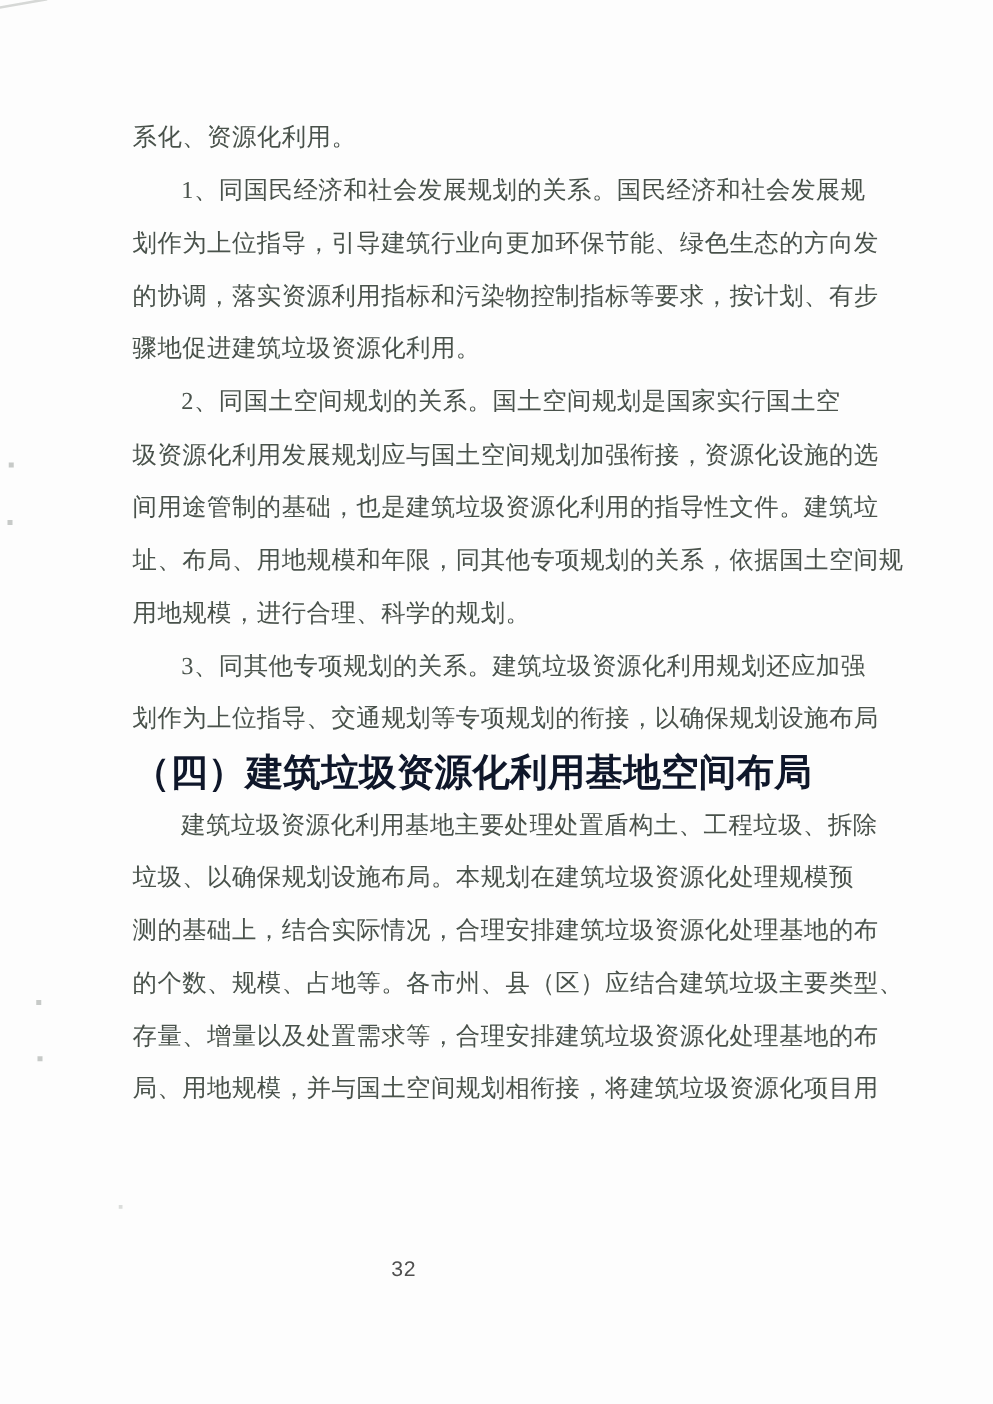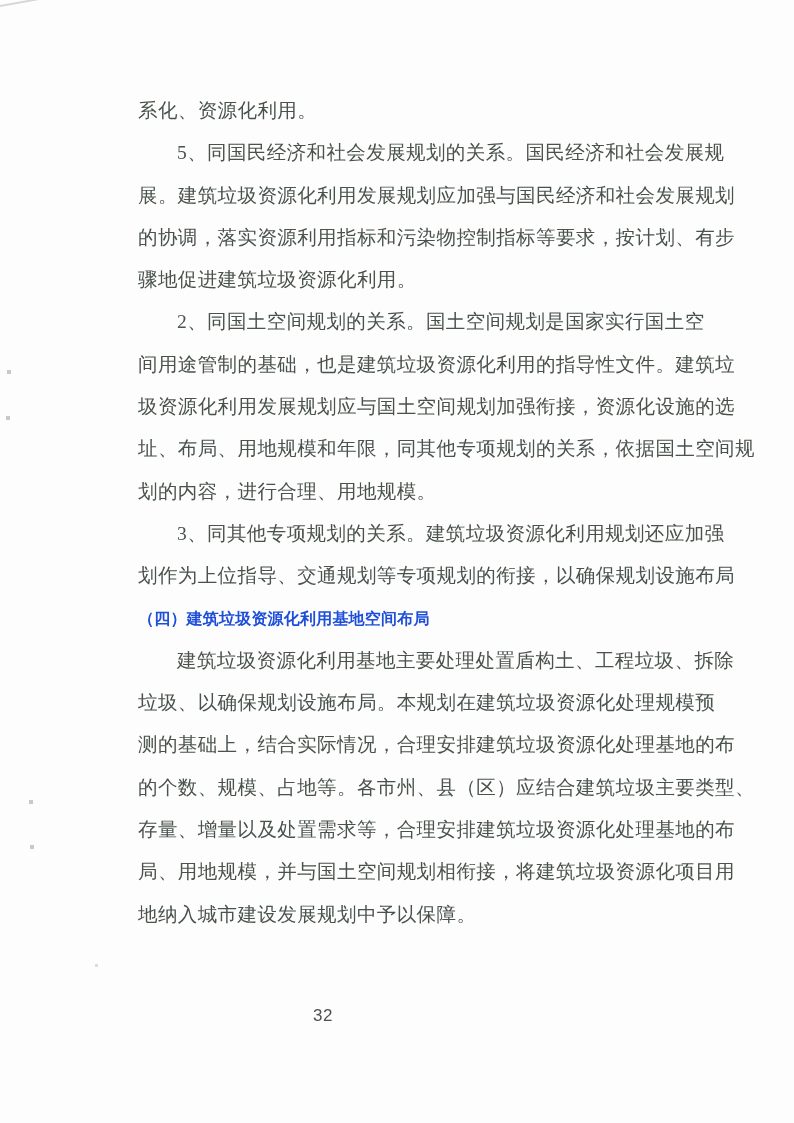--- a/index.html
+++ b/index.html
@@ -13,34 +13,33 @@
   .page {
     position: absolute; inset: 0;
     background: #fdfdfd;
   }
   .text-block {
     position: absolute;
     left: 106px; top: 90px;
     width: 606px;
     color: #49524b;
     font-size: 19.5px;
-    margin-left: 32px;
   }
   .line {
     height: 42.3px;
     line-height: 42.3px;
     white-space: nowrap;
     letter-spacing: 0.4px;
     text-align: left;
   }
   .line.indent { text-indent: 2em; }
   .line.heading {
     font-weight: bold;
-    font-size: 16px;
-    color: #1d4ed8;
+    font-size: 30px;
+    color: #0f172a;
     letter-spacing: 0.2px;
   }
   .page-number {
     position: absolute;
     left: 0; top: 1006px;
     width: 646px;
     text-align: center;
     font-family: "Liberation Sans", "DejaVu Sans", sans-serif;
     font-size: 17px;
     color: #4f4f4f;
@@ -71,50 +70,49 @@
   <span class="artifact a4"></span>
   <span class="artifact a5"></span>
 
   <div class="text-block">
 
     <div>
       <div class="line">系化、资源化利用。</div>
     </div>
 
     <div>
-      <div class="line indent">5、同国民经济和社会发展规划的关系。国民经济和社会发展规</div>
-      <div class="line">展。建筑垃圾资源化利用发展规划应加强与国民经济和社会发展规划</div>
+      <div class="line indent">1、同国民经济和社会发展规划的关系。国民经济和社会发展规</div>
+      <div class="line">划作为上位指导，引导建筑行业向更加环保节能、绿色生态的方向发</div>
       <div class="line">的协调，落实资源利用指标和污染物控制指标等要求，按计划、有步</div>
       <div class="line">骤地促进建筑垃圾资源化利用。</div>
     </div>
 
     <div>
       <div class="line indent">2、同国土空间规划的关系。国土空间规划是国家实行国土空</div>
+      <div class="line">圾资源化利用发展规划应与国土空间规划加强衔接，资源化设施的选</div>
       <div class="line">间用途管制的基础，也是建筑垃圾资源化利用的指导性文件。建筑垃</div>
-      <div class="line">圾资源化利用发展规划应与国土空间规划加强衔接，资源化设施的选</div>
       <div class="line">址、布局、用地规模和年限，同其他专项规划的关系，依据国土空间规</div>
-      <div class="line">划的内容，进行合理、用地规模。</div>
+      <div class="line">用地规模，进行合理、科学的规划。</div>
     </div>
 
     <div>
       <div class="line indent">3、同其他专项规划的关系。建筑垃圾资源化利用规划还应加强</div>
       <div class="line">划作为上位指导、交通规划等专项规划的衔接，以确保规划设施布局</div>
     </div>
 
     <div>
       <div class="line heading">（四）建筑垃圾资源化利用基地空间布局</div>
     </div>
 
     <div>
       <div class="line indent">建筑垃圾资源化利用基地主要处理处置盾构土、工程垃圾、拆除</div>
       <div class="line">垃圾、以确保规划设施布局。本规划在建筑垃圾资源化处理规模预</div>
       <div class="line">测的基础上，结合实际情况，合理安排建筑垃圾资源化处理基地的布</div>
       <div class="line">的个数、规模、占地等。各市州、县（区）应结合建筑垃圾主要类型、</div>
       <div class="line">存量、增量以及处置需求等，合理安排建筑垃圾资源化处理基地的布</div>
       <div class="line">局、用地规模，并与国土空间规划相衔接，将建筑垃圾资源化项目用</div>
-      <div class="line">地纳入城市建设发展规划中予以保障。</div>
     </div>
 
   </div>
 
   <div class="page-number">32</div>
 
 </div>
 
 </body></html>

